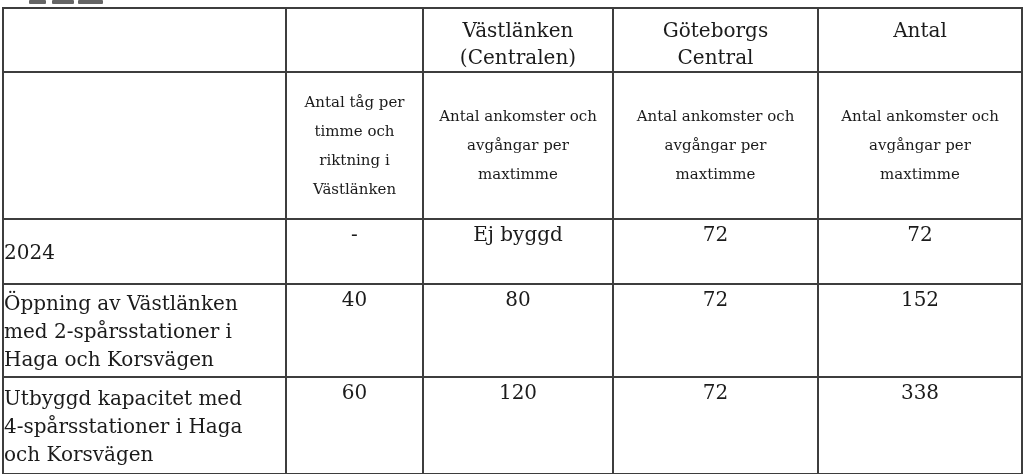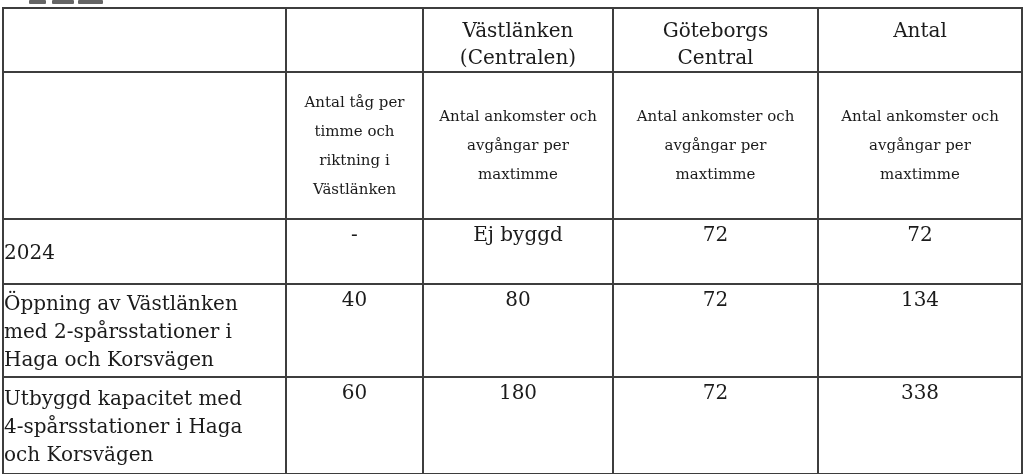--- a/index.html
+++ b/index.html
@@ -139,28 +139,28 @@
       <td class="val">72</td>
     </tr>
 
     <tr class="brow brow-2">
       <td class="lbl">Öppning av Västlänken
 med 2-spårsstationer i
 Haga och Korsvägen</td>
       <td class="val">40</td>
       <td class="val">80</td>
       <td class="val">72</td>
-      <td class="val">134</td>
+      <td class="val">152</td>
     </tr>
 
     <tr class="brow brow-3">
       <td class="lbl">Utbyggd kapacitet med
 4-spårsstationer i Haga
 och Korsvägen</td>
       <td class="val">60</td>
-      <td class="val">180</td>
+      <td class="val">120</td>
       <td class="val">72</td>
       <td class="val">338</td>
     </tr>
   </tbody>
     </table>
 
 </div>
 
 </body></html>

